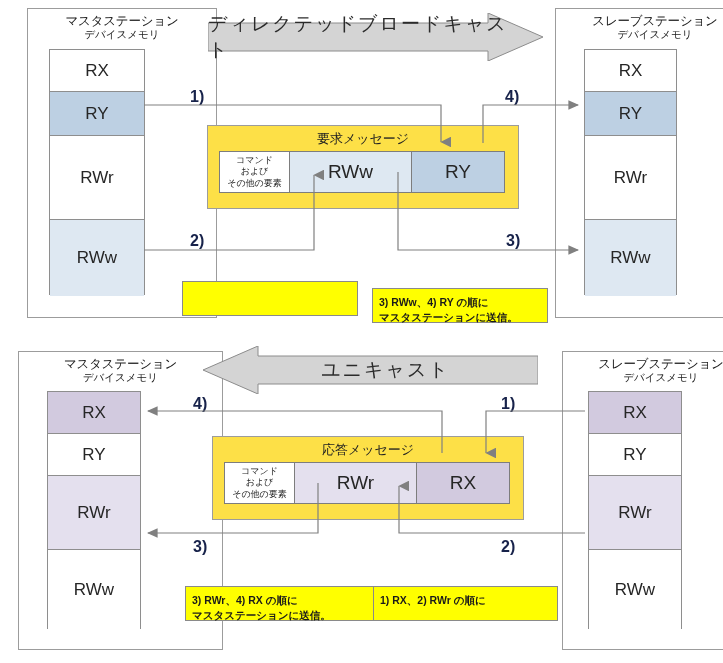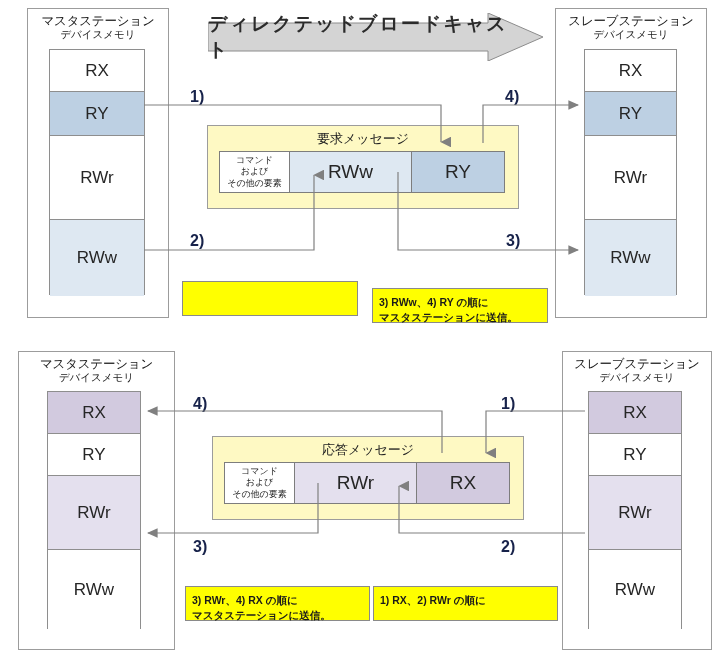--- a/index.html
+++ b/index.html
@@ -1,43 +1,43 @@
 <!DOCTYPE html>
 <html><head>
 <meta charset="utf-8">
 <style>
   html,body{margin:0;padding:0;background:#fff;}
   body{width:723px;height:663px;position:relative;
        font-family:"Liberation Sans","DejaVu Sans",sans-serif;color:#1a1a1a;}
   .panel{position:absolute;}
 
   
-  .station{position:absolute;border:1px solid #9c9c9c;background:#fff;}
+  .station{position:absolute;border:1px solid #9c9c9c;background:#fff;padding-left:48px;}
   .st-title{position:absolute;left:0;right:0;text-align:center;line-height:1.15;}
   .st-title .l1{font-size:12.5px;letter-spacing:-0.2px;display:block;}
   .st-title .l2{font-size:10.5px;display:block;}
 
   
   .memcol{position:absolute;border:1px solid #8e8e8e;box-sizing:border-box;}
   .memblk{position:absolute;left:0;right:0;border-bottom:1px solid #8e8e8e;
           box-sizing:border-box;display:flex;align-items:center;justify-content:center;
           font-size:17px;color:#262626;}
   .memblk.last{border-bottom:none;}
 
   
   .banner{position:absolute;}
   .banner svg{display:block;}
   .banner-label{position:absolute;top:0;left:0;right:0;bottom:0;
                 display:flex;align-items:center;justify-content:center;
-                font-size:19px;font-weight:bold;color:#2b2b2b;letter-spacing:2px;}
+                font-size:19px;font-weight:normal;color:#2b2b2b;letter-spacing:2px;}
   .banner-label.ltr{justify-content:center;padding-right:34px;}
   .banner-label.rtl{justify-content:center;padding-left:30px;}
 
   
-  .msgbox{position:absolute;border:1px solid #9c9c9c;background:#fef9c3;}
+  .msgbox{position:absolute;border:1px solid #9c9c9c;background:#fde047;}
   .msgtitle{position:absolute;left:0;right:0;top:4px;text-align:center;
             font-size:13px;color:#222;}
   .msgrow{position:absolute;display:flex;border:1px solid #7d7d7d;box-sizing:border-box;}
   .cell{display:flex;align-items:center;justify-content:center;box-sizing:border-box;
         border-right:1px solid #7d7d7d;}
   .cell.lastc{border-right:none;}
   .cell-cmd{flex-direction:column;font-size:9px;line-height:1.25;color:#222;
             background:#fff;padding:2px 1px;}
   .cell-cmd span{display:block;text-align:center;white-space:nowrap;}
   .cell-big{font-size:19px;color:#262626;}
@@ -214,20 +214,26 @@
         </div>
       <div class="memblk" style="top:84px;height:74px;background:#e4e0ee;">
         <span>RWr</span>
         </div>
       <div class="memblk last" style="top:158px;height:80px;background:#ffffff;">
         <span>RWw</span>
         </div>
     </div>
   </div>
 
+  <div class="banner" style="left:203px;top:13px;width:335px;height:48px;">
+    <svg width="335" height="48" viewBox="0 0 335 48">
+      <polygon points="335,10 55,10 55,0 0,24 55,48 55,38 335,38" fill="#d4d4d4" stroke="#8c8c8c" stroke-width="1"></polygon>
+    </svg>
+    <div class="banner-label rtl">ユニキャスト</div>
+  </div>
 
   <div class="msgbox" style="left:212px;top:103px;width:310px;height:82px;">
     <div class="msgtitle">応答メッセージ</div>
     <div class="msgrow" style="left:11px;top:25px;width:286px;height:42px;">
       <div class="cell cell-cmd" style="width:70px;">
         <span>コマンド</span>
         <span>および</span>
         <span>その他の要素</span>
       </div>
       <div class="cell cell-big" style="width:122px;background:#e4e0ee;">
@@ -237,21 +243,21 @@
         <span>RX</span>
       </div>
     </div>
   </div>
 
   <div class="steplbl" style="left:501px;top:62px;">1)</div>
   <div class="steplbl" style="left:501px;top:205px;">2)</div>
   <div class="steplbl" style="left:193px;top:205px;">3)</div>
   <div class="steplbl" style="left:193px;top:62px;">4)</div>
 
-  <div class="callout" style="left:185px;top:235px;width:185px;height:53px;">
+  <div class="callout" style="left:185px;top:235px;width:185px;height:53px;padding-left:16px;">
     <svg class="ctip" width="185" height="20">
       <polygon points="65,19 79,1 93,19" fill="#ffff00" stroke="#8a8a8a" stroke-width="1"></polygon>
       <rect x="65" y="17" width="28" height="4" fill="#ffff00" stroke="none"></rect>
     </svg>
     <div class="cbody">
       <span>3) RWr、4) RX の順に</span>
       <span>マスタステーションに送信。</span>
     </div>
   </div>
 

